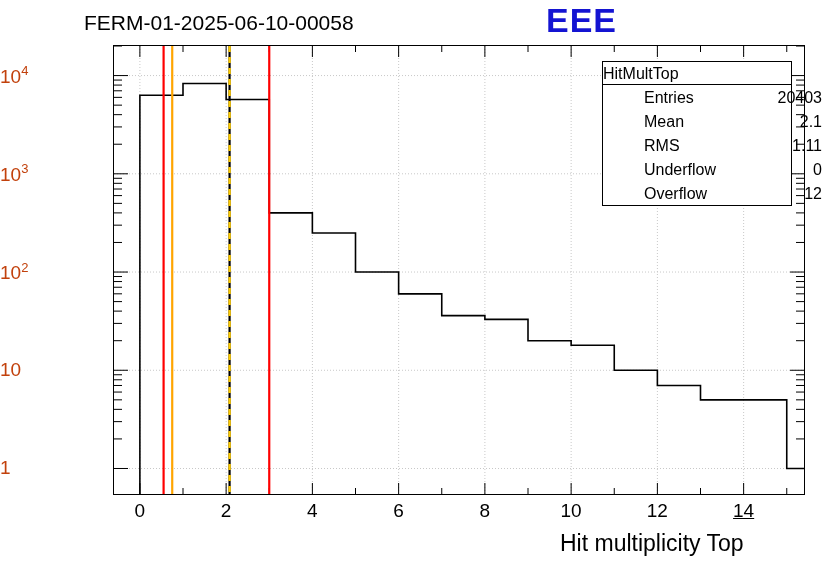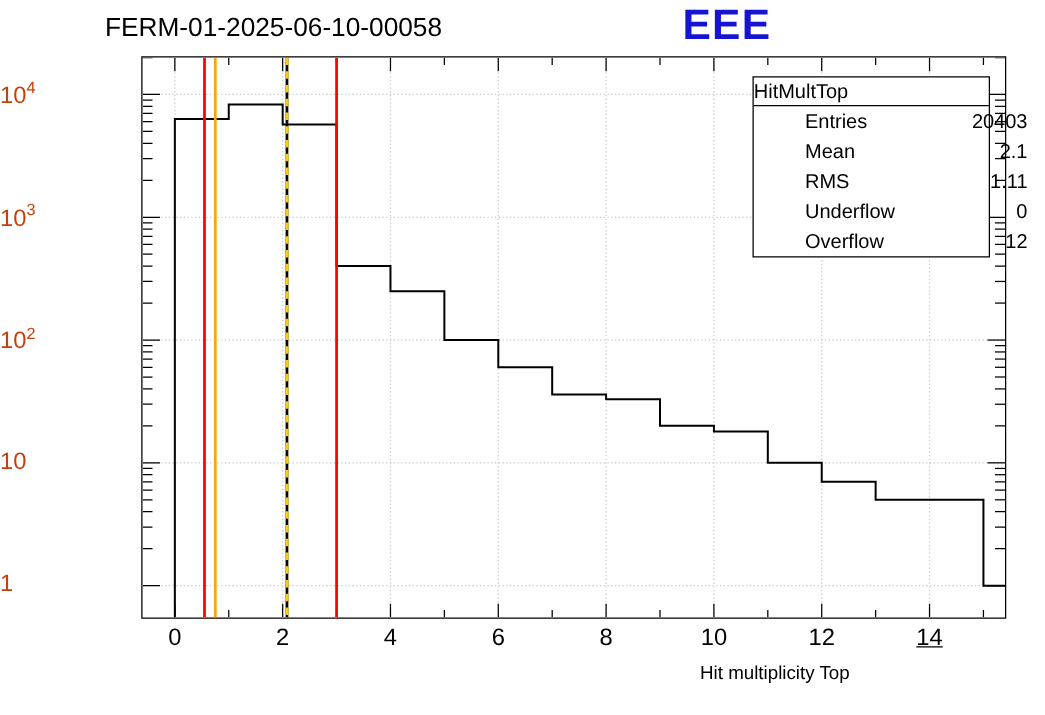--- a/index.html
+++ b/index.html
@@ -72,21 +72,21 @@
   #plot-inner {
     position: absolute;
     left: 0; top: 0; right: 0; bottom: 0;
     overflow: hidden;
   }
   
   #xaxis-title {
     position: absolute;
     left: 560px;
     top: 530px;
-    font-size: 15px;
+    font-size: 23px;
     color: #000000;
     white-space: nowrap;
   }
   
   .xticklabel {
     position: absolute;
     font-size: 19px;
     color: #000000;
     text-align: center;
     transform: translateX(-50%);

